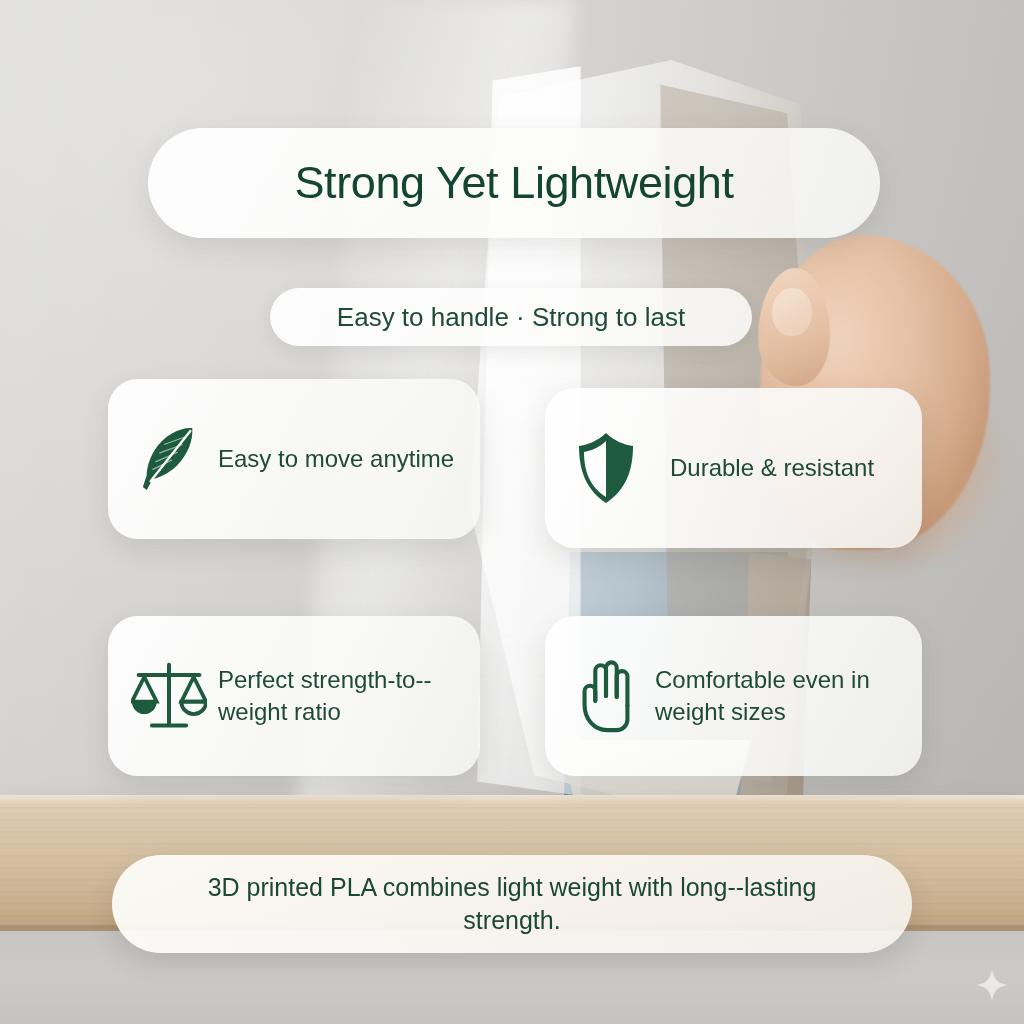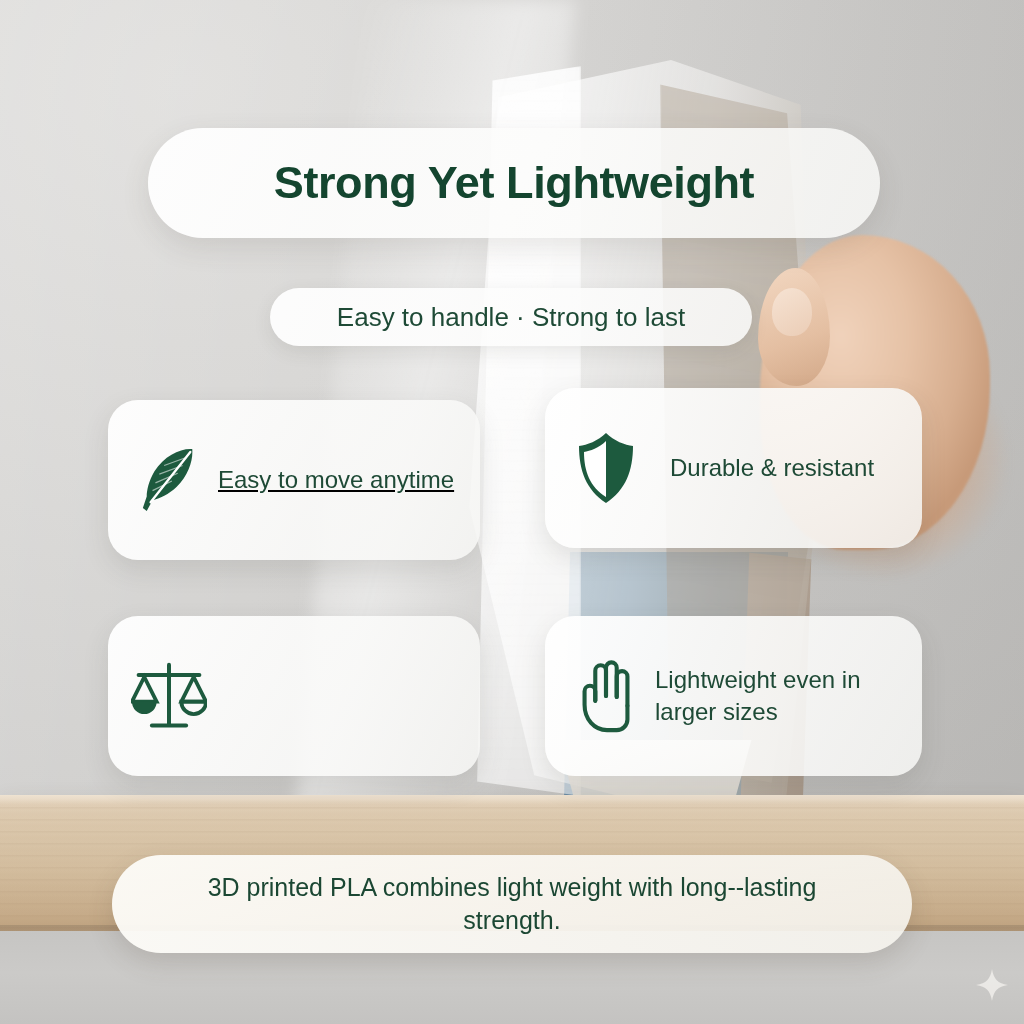--- a/index.html
+++ b/index.html
@@ -114,42 +114,42 @@
 
   
   .title-pill{
     position:absolute;left:148px;top:128px;width:732px;height:110px;
     background:linear-gradient(115deg, rgba(255,255,255,0.94) 0%, rgba(252,252,251,0.90) 48%, rgba(248,248,246,0.86) 100%);
     border-radius:55px;
     box-shadow:0 10px 28px rgba(70,66,60,0.12);
     display:flex;align-items:center;justify-content:center;
   }
   .title-text{
-    font-size:45px;font-weight:bold;letter-spacing:-0.4px;
+    font-size:45px;font-weight:normal;letter-spacing:-0.4px;
     color:#14452f;white-space:nowrap;
   }
 
   .subtitle-pill{
     position:absolute;left:270px;top:288px;width:482px;height:58px;
     background:linear-gradient(115deg, rgba(255,255,255,0.93) 0%, rgba(250,250,249,0.88) 100%);
     border-radius:29px;
     box-shadow:0 6px 18px rgba(70,66,60,0.10);
     display:flex;align-items:center;justify-content:center;
   }
   .subtitle-text{font-size:26px;color:#1e4a36;white-space:nowrap;}
 
   .cards{position:absolute;left:0;top:0;width:1024px;height:1024px;}
   .card{
     position:absolute;width:372px;height:160px;
     background:linear-gradient(118deg, rgba(255,255,255,0.95) 0%, rgba(252,252,251,0.90) 46%, rgba(246,246,244,0.86) 100%);
     border-radius:30px;
     box-shadow:0 10px 26px rgba(70,66,60,0.13);
     display:flex;align-items:center;padding:0 22px;box-sizing:border-box;
   }
-  .card.c0{left:108px;top:400px;text-decoration:underline;}
+  .card.c0{left:108px;top:379px;}
   .card.c1{left:545px;top:388px;width:377px;gap:15px;}
   .card.c2{left:108px;top:616px;}
   .card.c3{left:545px;top:616px;width:377px;}
 
   .card-icon{
     width:78px;min-width:78px;height:90px;
     display:flex;align-items:center;justify-content:center;
     margin-right:10px;
   }
   .card-label{
@@ -236,34 +236,35 @@
             <line x1="8" y1="17" x2="72" y2="17"></line>
             <line x1="22" y1="70" x2="58" y2="70"></line>
           </g>
           <path d="M8 19 L22 46 L-1 46 Z" transform="translate(8,0)" fill="none"></path>
           <path d="M14 19 L27 45 L1 45 Z" fill="none" stroke="#1d5a3e" stroke-width="4"></path>
           <path d="M66 19 L79 45 L53 45 Z" fill="none" stroke="#1d5a3e" stroke-width="4"></path>
           <path d="M1 45 A13 13 0 0 0 27 45 Z" fill="#1d5a3e"></path>
           <path d="M53 45 A13 13 0 0 0 79 45 Z" fill="none" stroke="#1d5a3e" stroke-width="4"></path>
         </svg>
       </div>
+      <span class="card-label">Perfect strength-to--weight ratio</span>
     </div>
 
     <div class="card c3">
       <div class="card-icon">
         <svg width="66" height="76" viewBox="0 0 66 78" aria-hidden="true">
           <g fill="none" stroke="#1d5a3e" stroke-width="4.2" stroke-linecap="round" stroke-linejoin="round">
             <path d="M22 44 V13 a5.5 5.5 0 0 1 11 0 v26"></path>
             <path d="M33 39 V10 a5.5 5.5 0 0 1 11 0 v30"></path>
             <path d="M44 40 V19 a5.5 5.5 0 0 1 11 0 v30"></path>
             <path d="M22 44 V34 a5.5 5.5 0 0 0-11 0 v14 c0 15 10 26 23 26 h10 c6 0 11-5 11-11 V49"></path>
           </g>
         </svg>
       </div>
-      <span class="card-label">Lightweight even in larger sizes</span>
+      <span class="card-label">Comfortable even in weight sizes</span>
     </div>
 
   </div>
 
   <div class="footer-pill">
     <span class="footer-text">3D printed PLA combines light weight with long--lasting strength.</span>
   </div>
 
   <div class="sparkle">
     <svg width="34" height="34" viewBox="0 0 34 34" aria-hidden="true">

